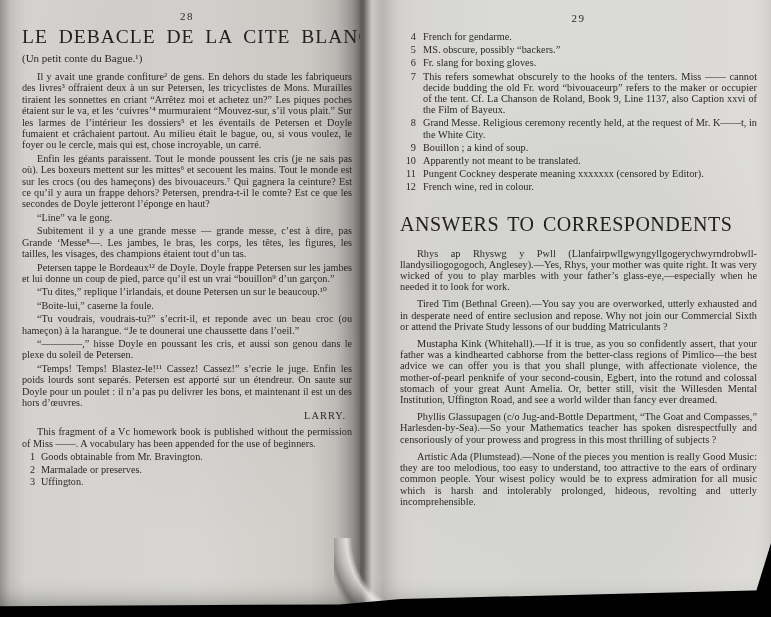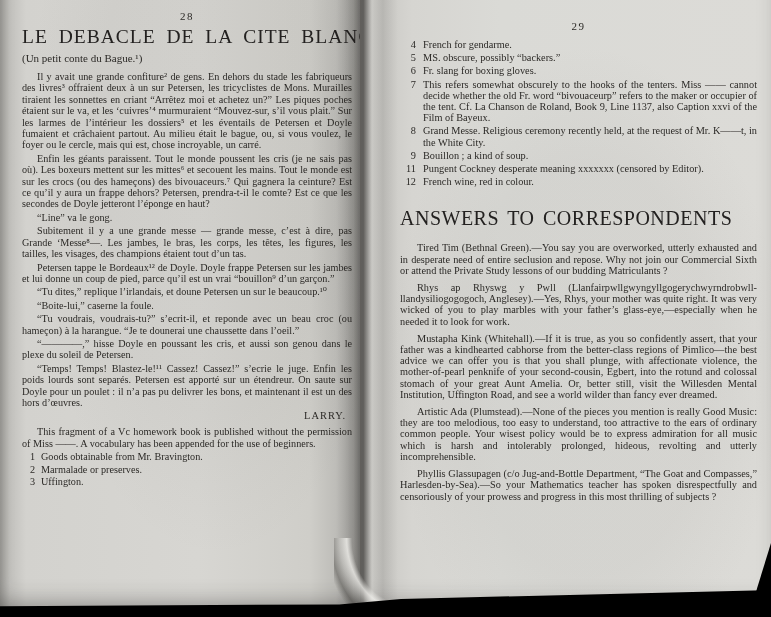--- a/index.html
+++ b/index.html
@@ -20,21 +20,21 @@
   }
   .page-right {
     left:360px; width:411px; height:612px;
     padding:12px 14px 0 40px;
     background:
       radial-gradient(ellipse at 55% 60%, rgba(110,108,104,0.06) 0 40%, transparent 62%),
       linear-gradient(90deg,#8f8e8a 0px,#b3b2ae 9px,#cbcac6 24px,#d6d5d1 52px,#dadad6 140px,#dcdbd7 100%);
     box-shadow: inset 0 -18px 22px -10px rgba(45,43,40,0.40);
   }
   .pageno { text-align:center; font-size:11px; letter-spacing:1.5px; margin-bottom:4px; }
-  .page-right .pageno { margin-bottom:7px;margin-top:8px; }
+  .page-right .pageno { margin-bottom:7px; }
 
   .story-title {
     margin:3px 0 4px; text-align:center; font-weight:normal;
     font-size:19.5px; letter-spacing:1px; word-spacing:5px; color:#232120;
     white-space:nowrap;
   }
   .story-subtitle { text-align:left; font-size:11px; margin-bottom:7px; }
 
   .page-left p.body {
     margin:0 0 2px; font-size:10.2px; line-height:11.4px;
@@ -133,46 +133,50 @@
       <div class="fn">
         <span class="num">5</span>
         <span class="txt">MS. obscure, possibly “backers.”</span>
       </div>
       <div class="fn">
         <span class="num">6</span>
         <span class="txt">Fr. slang for boxing gloves.</span>
       </div>
       <div class="fn">
         <span class="num">7</span>
-        <span class="txt">This refers somewhat obscurely to the hooks of the tenters.  Miss —— cannot decide whether the old Fr. word “bivouaceurp” refers to the maker or occupier of the tent.  Cf. La Chanson de Roland, Book 9, Line 1137, also Caption xxvi of the Film of Bayeux.</span>
+        <span class="txt">This refers somewhat obscurely to the hooks of the tenters.  Miss —— cannot decide budding the old Fr. word “bivouaceurp” refers to the maker or occupier of the tent.  Cf. La Chanson de Roland, Book 9, Line 1137, also Caption xxvi of the Film of Bayeux.</span>
       </div>
       <div class="fn">
         <span class="num">8</span>
         <span class="txt">Grand Messe.  Religious ceremony recently held, at the request of Mr. K——t, in the White City.</span>
       </div>
       <div class="fn">
         <span class="num">9</span>
         <span class="txt">Bouillon ; a kind of soup.</span>
+      </div>
+      <div class="fn">
+        <span class="num">10</span>
+        <span class="txt">Apparently not meant to be translated.</span>
       </div>
       <div class="fn">
         <span class="num">11</span>
         <span class="txt">Pungent Cockney desperate meaning xxxxxxx (censored by Editor).</span>
       </div>
       <div class="fn">
         <span class="num">12</span>
         <span class="txt">French wine, red in colour.</span>
       </div>
     </div>
 
     <h2 class="answers-heading">ANSWERS TO CORRESPONDENTS</h2>
 
+    <p class="body">Rhys ap Rhyswg y Pwll (Llanfairpwllgwyngyllgogerychwyrndrobwll-llandysiliogogogoch, Anglesey).—Yes, Rhys, your mother was quite right.  It was very wicked of you to play marbles with your father’s glass-eye,—especially when he needed it to look for work.</p>
     <p class="body">Tired Tim (Bethnal Green).—You say you are overworked, utterly exhausted and in desperate need of entire seclusion and repose.  Why not join our Commercial Sixth or attend the Private Study lessons of our budding Matriculants ?</p>
-    <p class="body">Rhys ap Rhyswg y Pwll (Llanfairpwllgwyngyllgogerychwyrndrobwll-llandysiliogogogoch, Anglesey).—Yes, Rhys, your mother was quite right.  It was very wicked of you to play marbles with your father’s glass-eye,—especially when he needed it to look for work.</p>
     <p class="body">Mustapha Kink (Whitehall).—If it is true, as you so confidently assert, that your father was a kindhearted cabhorse from the better-class regions of Pimlico—the best advice we can offer you is that you shall plunge, with affectionate violence, the mother-of-pearl penknife of your second-cousin, Egbert, into the rotund and colossal stomach of your great Aunt Amelia.  Or, better still, visit the Willesden Mental Institution, Uffington Road, and see a world wilder than fancy ever dreamed.</p>
+    <p class="body">Phyllis Glassupagen (c/o Jug-and-Bottle Department, “The Goat and Compasses,” Harlesden-by-Sea).—So your Mathematics teacher has spoken disrespectfully and censoriously of your prowess and progress in this most thrilling of subjects ?</p>
     <p class="body">Artistic Ada (Plumstead).—None of the pieces you mention is really Good Music: they are too melodious, too easy to understand, too attractive to the ears of ordinary common people.  Your wisest policy would be to express admiration for all music which is harsh and intolerably prolonged, hideous, revolting and utterly incomprehensible.</p>
-    <p class="body">Phyllis Glassupagen (c/o Jug-and-Bottle Department, “The Goat and Compasses,” Harlesden-by-Sea).—So your Mathematics teacher has spoken disrespectfully and censoriously of your prowess and progress in this most thrilling of subjects ?</p>
   </div>
 
   <div class="gutter-shadow"></div>
   <div class="page-curl"></div>
   <div class="bottom-band"></div>
   <div class="corner-wedge"></div>
 </div>
 
 </body></html>

